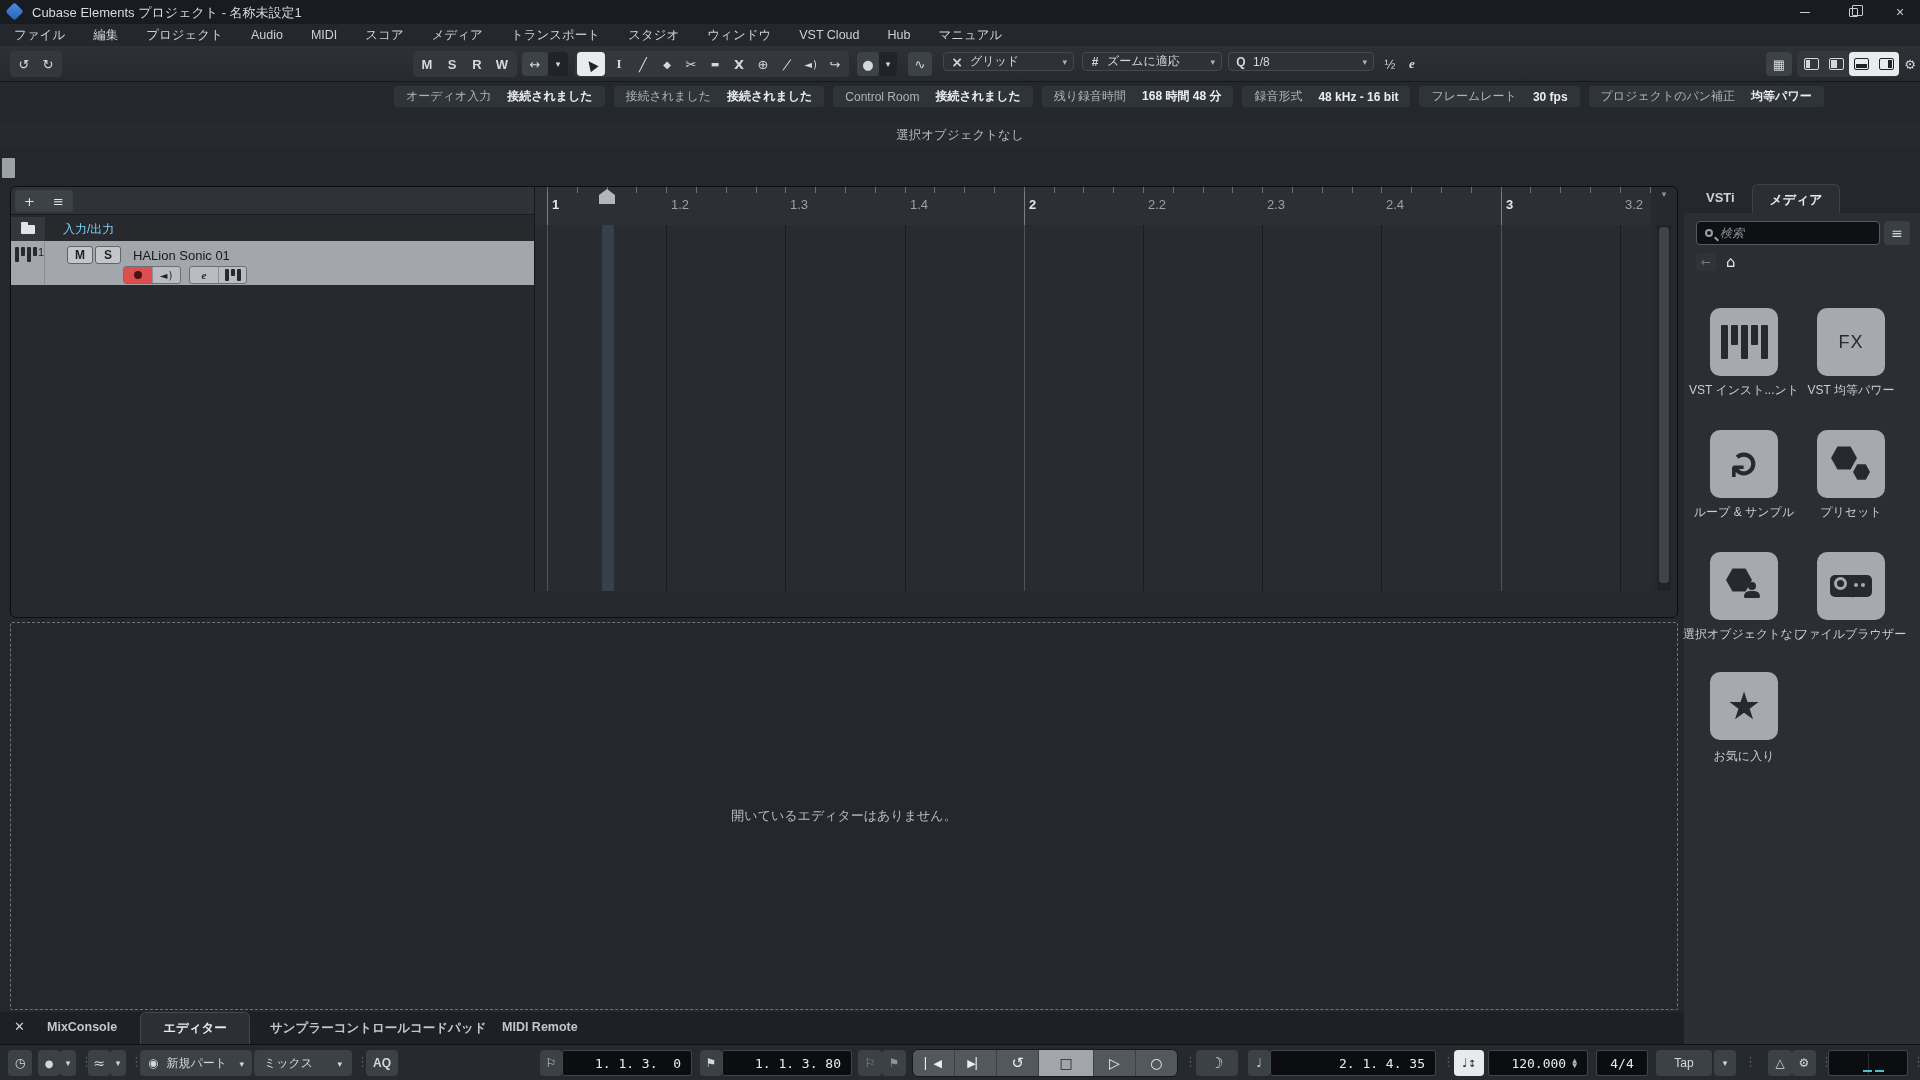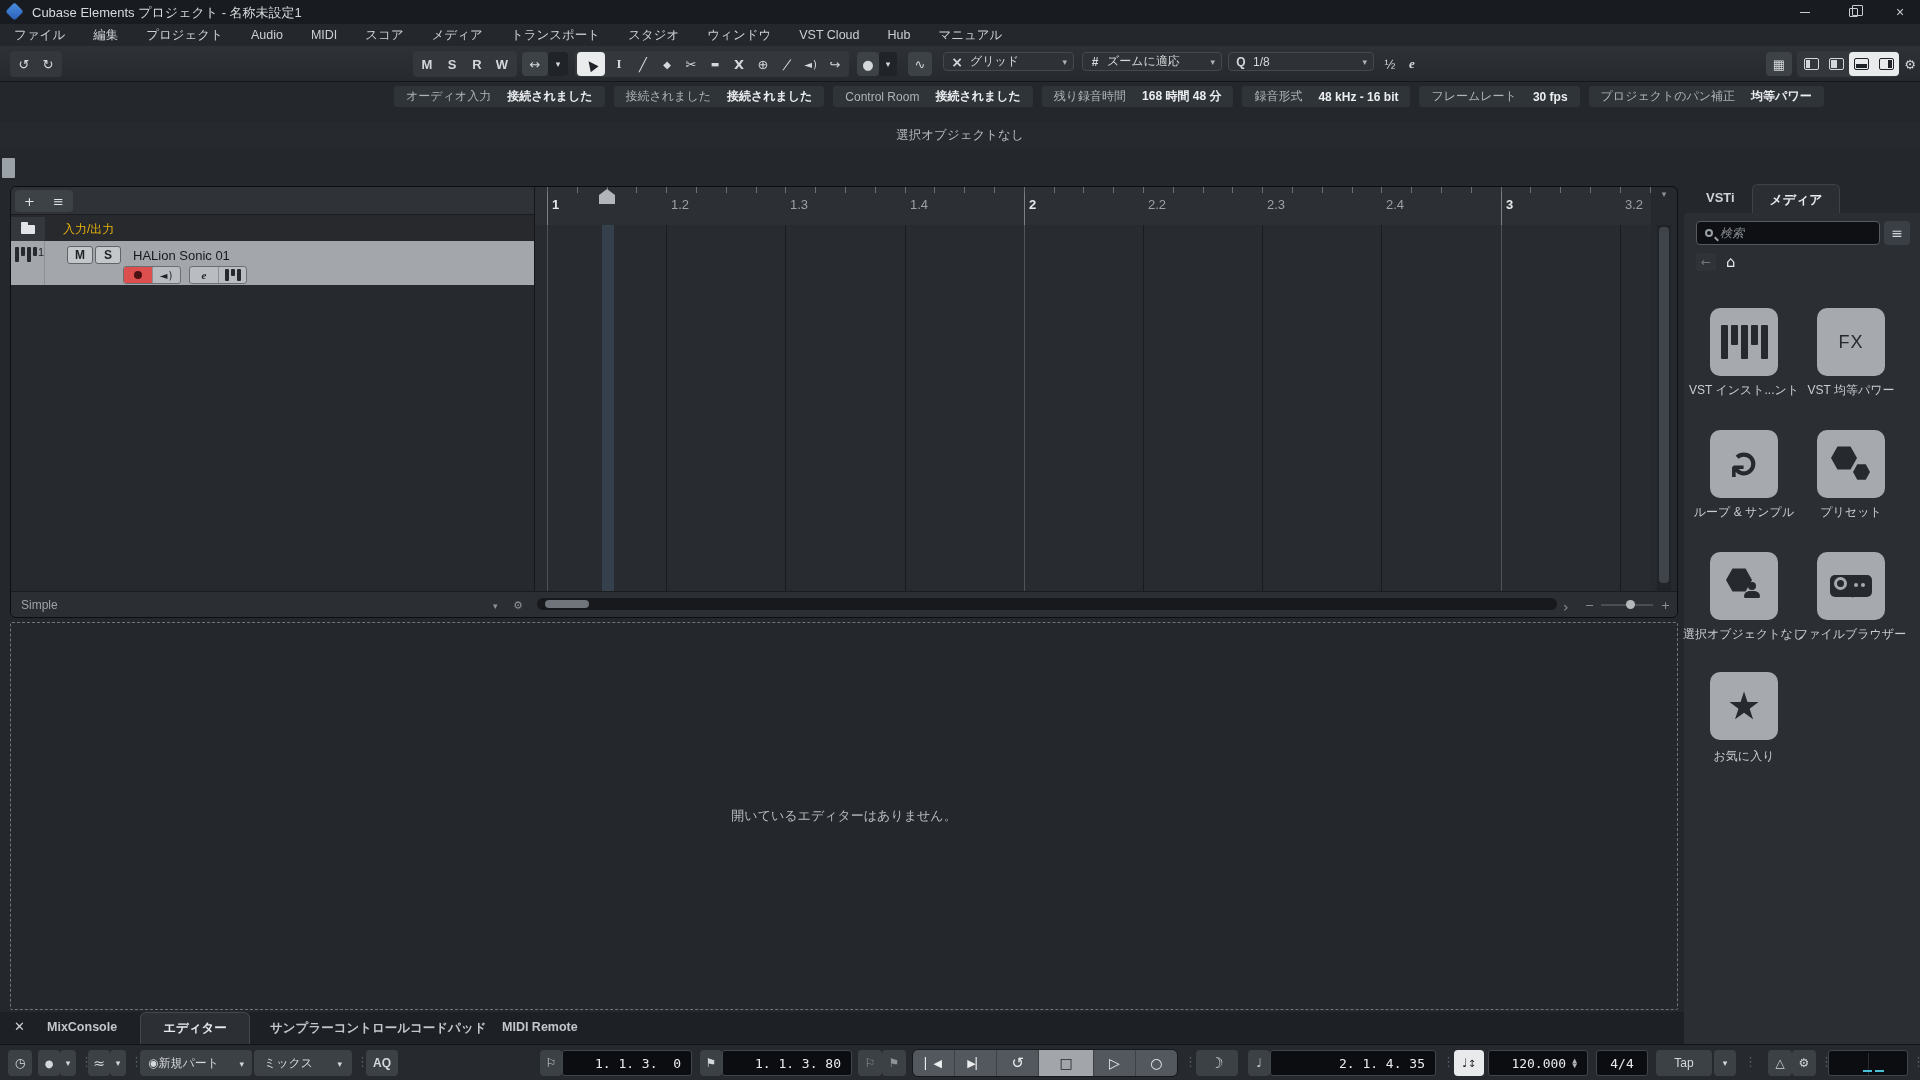--- a/index.html
+++ b/index.html
@@ -50,21 +50,21 @@
   .handle { position:absolute; left:2px; top:158px; width:13px; height:20px; background:#9aa1a7; border-radius:1px; }
 
   
   .project { position:absolute; left:10px; top:186px; width:1668px; height:432px; background:#26292d; border:1px solid #0c0e10; border-radius:6px; overflow:hidden; }
   .trk-toolbar { position:absolute; left:0; top:0; width:523px; height:28px; background:#2f3338; border-bottom:1px solid #1a1c1f; }
   .trk-btn-group { position:absolute; left:4px; top:3px; width:58px; height:22px; background:#3d4247; border-radius:4px; display:flex; align-items:center; justify-content:space-around; color:#e3e5e8; font-size:13px; }
   .folder-row { position:absolute; left:0; top:30px; width:523px; height:24px; background:#27292d; display:flex; align-items:center; }
   .folder-cell { width:34px; height:24px; background:#34383d; display:flex; align-items:center; justify-content:center; }
   .fold { width:14px; height:9px; background:#e2e4e7; border-radius:1px; position:relative; }
   .fold::before { content:""; position:absolute; left:0; top:-3px; width:7px; height:3px; background:#e2e4e7; border-radius:1px 1px 0 0; }
-  .folder-label { margin-left:18px; color:#eab308; font-size:12px; }
+  .folder-label { margin-left:18px; color:#7dd3fc; font-size:12px; }
   .track-row { position:absolute; left:0; top:54px; width:523px; height:44px; background:#a3a7ab; }
   .track-icon-cell { position:absolute; left:0; top:0; width:34px; height:44px; border-right:1px solid #8b8f93; }
   .piano { display:flex; gap:2px; }
   .piano b { display:block; width:4px; background:#26292e; border-radius:1px; }
   .track-num { position:absolute; left:27px; top:5px; color:#202326; font-size:11px; }
   .msbtn { position:absolute; top:5px; width:26px; height:18px; border:1px solid #5f6periodic468; border:1px solid #5f6468; border-radius:3px; background:#c3c7ca; color:#1f2225; font-weight:bold; font-size:12px; display:flex; align-items:center; justify-content:center; }
   .track-name { position:absolute; left:122px; top:7px; color:#17191b; font-size:13px; }
   .trow2 { position:absolute; top:25px; height:18px; border:1px solid #6a6f73; border-radius:3px; background:#b9bdc1; color:#202326; display:flex; overflow:hidden; }
   .trow2 .cell { width:28px; display:flex; align-items:center; justify-content:center; font-size:11px; }
   .cell.rec { background:#dd4f4f; }
@@ -407,34 +407,20 @@
           </span>
         </span>
     </div>
   </div>
 
   <div class="ruler-corner ig i-car"></div>
   <div class="vscroll">
       <div class="vthumb"></div>
     </div>
 
-  <div class="proj-footer">
-    <span class="simple-label">Simple</span>
-    <span class="ficon ig i-car" style="left:482px"></span>
-    <span class="ficon ig i-gear" style="left:502px"></span>
-    <div class="hscroll">
-        <div class="hthumb"></div>
-      </div>
-    <span class="ficon ig i-chevR" style="left:1552px"></span>
-    <span class="ficon ig i-minus" style="left:1574px"></span>
-    <div class="zoomslider">
-        <div class="zoomdot"></div>
-      </div>
-    <span class="ficon ig i-plusg" style="left:1650px"></span>
-  </div>
 </div>
 
 <div class="lowerzone">
   <div class="empty-msg">開いているエディターはありません。</div>
 </div>
 
 <div class="tabsbar">
   <span class="close">✕</span>
   <span class="btab" style="left:47px">MixConsole</span>
   <div class="btab active-box" style="left:140px;width:110px">
@@ -446,21 +432,21 @@
 </div>
 
 <div class="transport">
   <div class="trbtn ig i-clock" style="left:8px;width:24px"></div>
   <div class="trbtn ig i-dot" style="left:38px;width:22px"></div>
   <div class="trbtn flat ig i-car" style="left:60px;width:16px"></div>
   <span class="sep3 ig" style="left:80px">⋮</span>
   <div class="trbtn ig i-wave" style="left:88px;width:22px"></div>
   <div class="trbtn flat ig i-car" style="left:110px;width:16px"></div>
   <span class="sep3 ig" style="left:130px">⋮</span>
-  <div class="trbtn" style="left:140px;width:112px;justify-content:flex-start;padding:0 8px;">
+  <div class="trbtn" style="left:140px;width:112px;justify-content:flex-start;padding:0 8px;gap:8px">
     <span class="ig i-din"></span>
     <span>新規パート</span>
     <span class="ig i-car" style="margin-left:auto"></span>
   </div>
   <div class="trbtn" style="left:254px;width:98px;justify-content:flex-start;padding:0 10px">
     <span>ミックス</span>
     <span class="ig i-car" style="margin-left:auto"></span>
   </div>
   <span class="sep3 ig" style="left:356px">⋮</span>
   <div class="trbtn" style="left:366px;width:32px;font-weight:bold">AQ</div>

